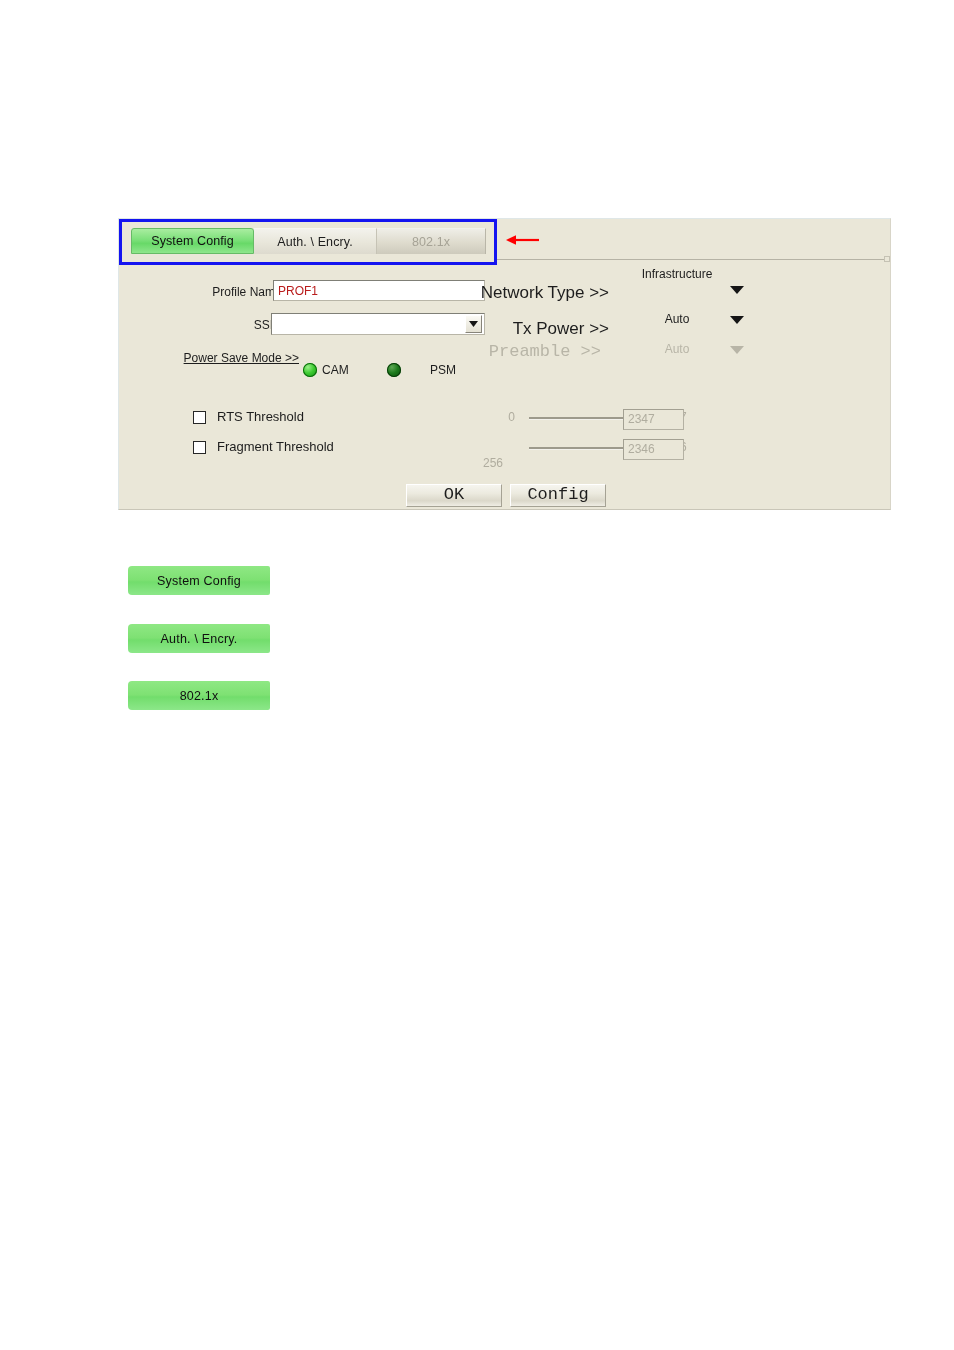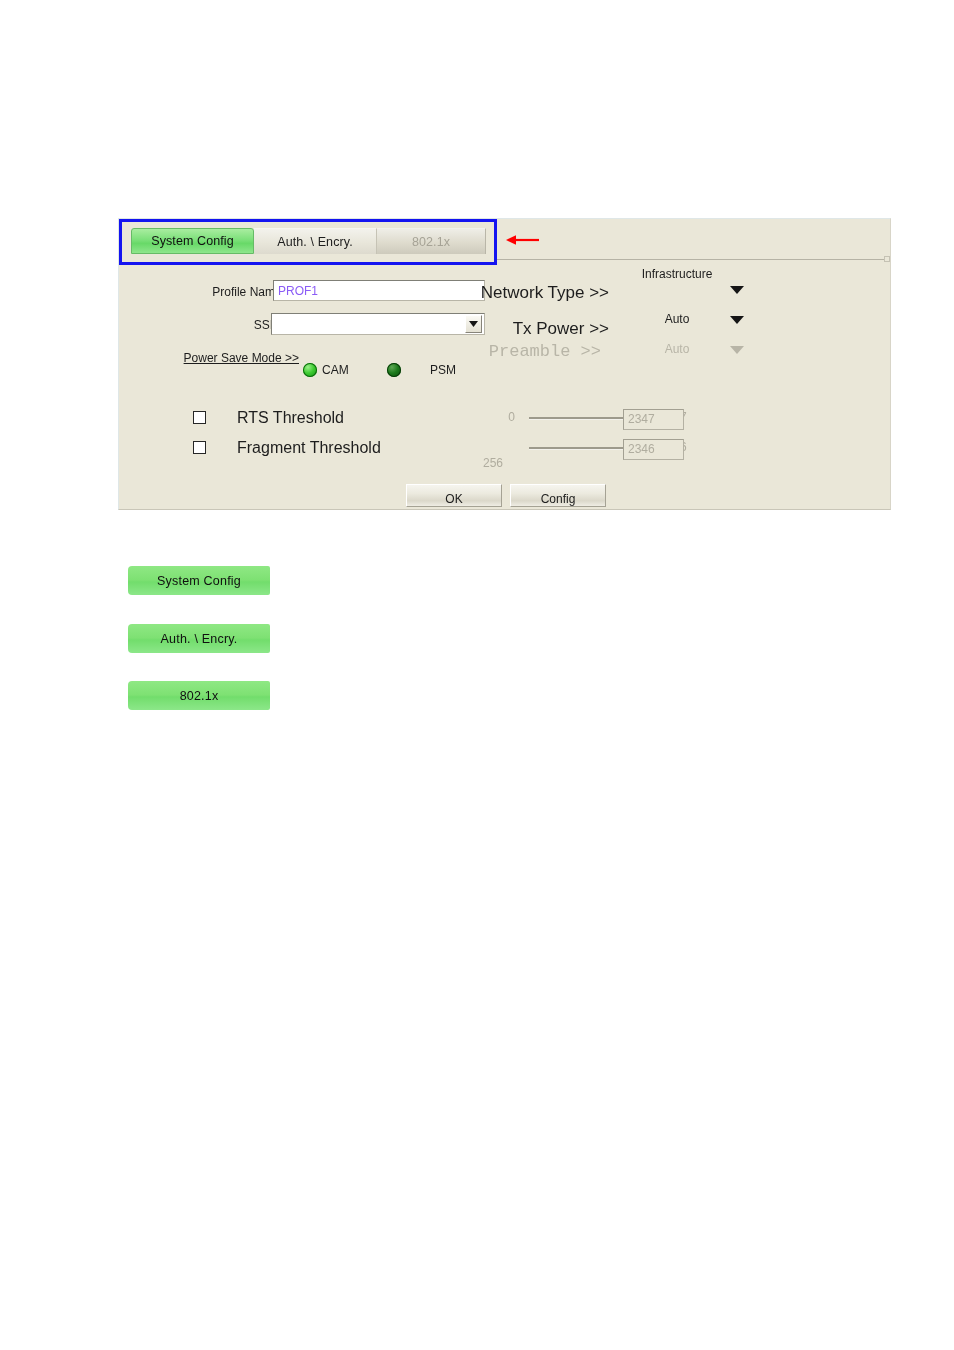--- a/index.html
+++ b/index.html
@@ -131,21 +131,21 @@
     top: 61px;
     width: 212px;
     height: 21px;
     background: #ffffff;
     border: 1px solid #7f7f76;
     border-right-color: #b8b5a7;
     border-bottom-color: #b8b5a7;
     box-sizing: border-box;
     font-family: "Liberation Sans", sans-serif;
     font-size: 12px;
-    color: #8b5cf6;
+    color: #b91c1c;
     padding: 0 0 0 4px;
     line-height: 19px;
   }
   #ssid-combo {
     position: absolute;
     left: 152px;
     top: 94px;
     width: 214px;
     height: 22px;
     background: #ffffff;
@@ -211,24 +211,23 @@
     width: 13px;
     height: 13px;
     background: #ffffff;
     border: 1px solid #262626;
     box-sizing: border-box;
   }
   .threshold-name {
     position: absolute;
     left: 24px;
     top: 0px;
-    font-size: 16px;
-    color: #1d1d1d;
-    white-space: nowrap;
-    margin-left: 20px;
+    font-size: 13px;
+    color: #1d1d1d;
+    white-space: nowrap;
   }
   .range-min {
     position: absolute;
     font-size: 12px;
     color: #b0ad9f;
     text-align: right;
     width: 34px;
   }
   .range-max {
     position: absolute;
@@ -327,25 +326,26 @@
   
   .dlg-button {
     position: absolute;
     width: 96px;
     height: 23px;
     background: linear-gradient(to bottom, #f6f5ef 0%, #eceadf 40%, #dbd8ca 75%, #efedE4 100%);
     border: 1px solid #ffffff;
     border-right-color: #a5a294;
     border-bottom-color: #a5a294;
     box-sizing: border-box;
-    font-size: 12px;
-    color: #1d1d1d;
-    display: flex;
-    align-items: flex-end;
+    font-size: 17px;
+    color: #1d1d1d;
+    display: flex;
+    align-items: flex-start;
     justify-content: center;
+    font-family: Liberation Mono, monospace;
   }
   #button-ok     { left: 287px; top: 265px; }
   #button-cancel { left: 391px; top: 265px; }
 
   
   .green-chip {
     position: absolute;
     width: 142px;
     height: 29px;
     background: linear-gradient(to bottom, #8fe884 0%, #7ee173 48%, #72dd6c 55%, #8ce789 100%);

